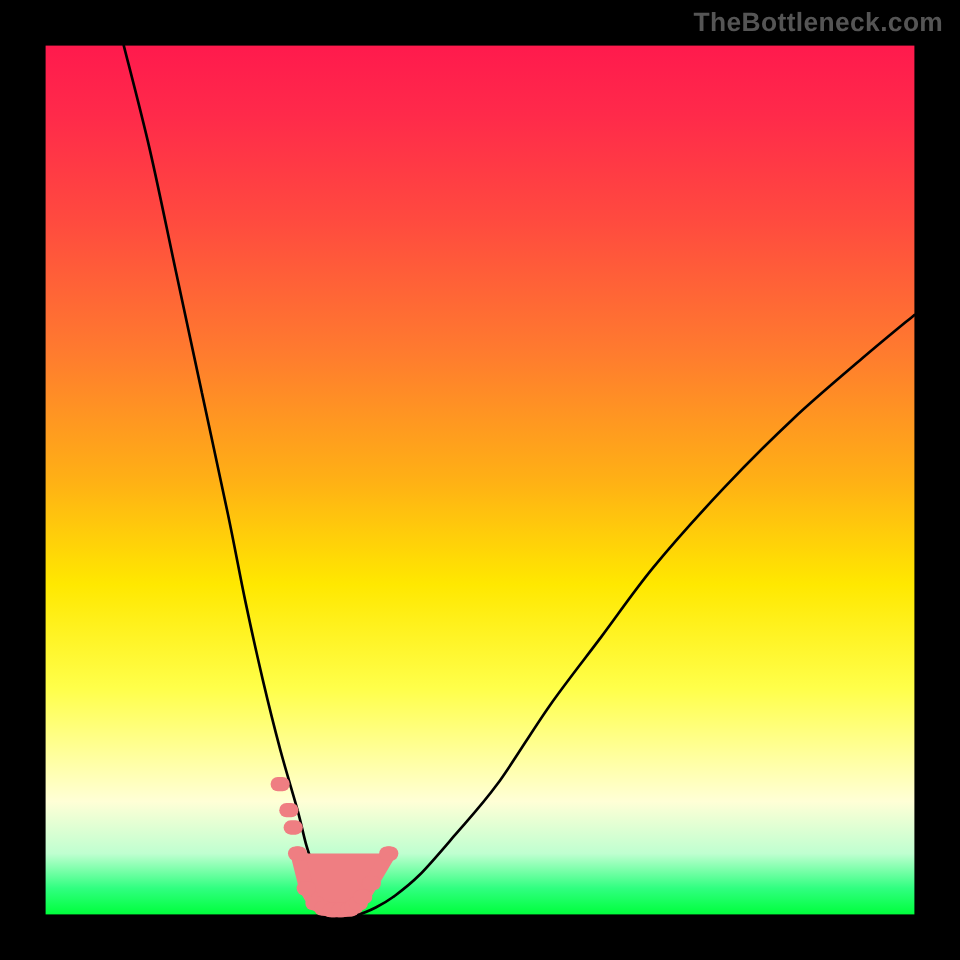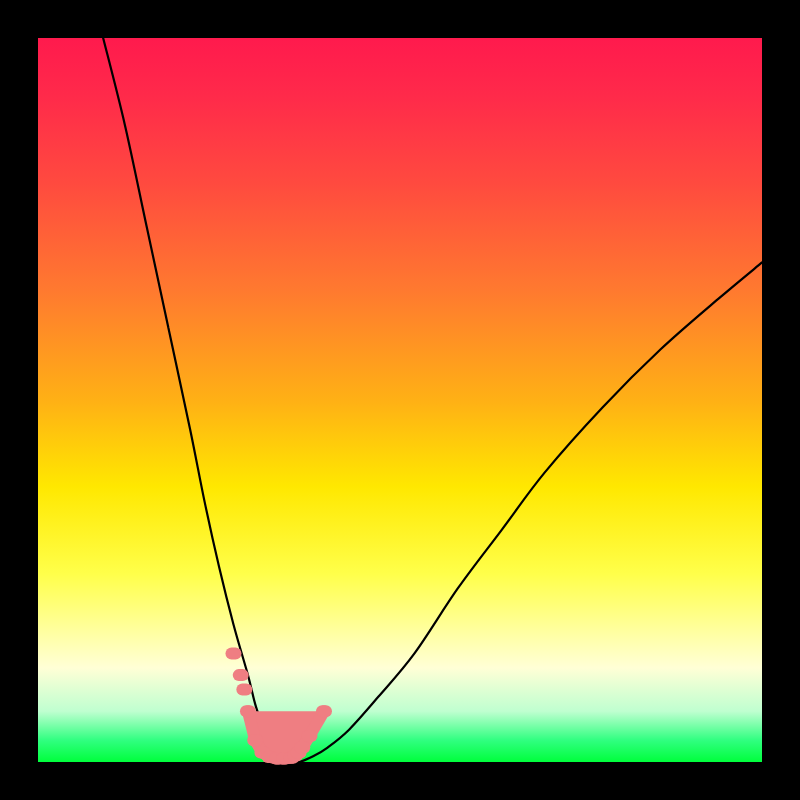--- a/index.html
+++ b/index.html
@@ -60,20 +60,21 @@
     fill: #ef7e82;
     stroke: #ef7e82;
     stroke-width: 12;
     stroke-linecap: round;
   }
 </style>
 </head>
 <body>
 
 <div class="frame">
+  <div class="watermark">TheBottleneck.com</div>
   <div class="plot-area">
     <svg class="overlay" viewBox="0 0 724 724">
       <path id="curve-path" class="curve" d="M 65.16 0 C 68.78 14.479999999999999, 79.64 55.50666666666666, 86.88 86.88 C 94.11999999999999 118.25333333333333, 101.36 154.45333333333335, 108.6 188.24 C 115.83999999999999 222.02666666666667, 123.08 255.81333333333336, 130.32 289.6 C 137.56 323.38666666666666, 146.00666666666666 362, 152.04 390.96 C 158.07333333333332 419.91999999999996, 161.69333333333333 440.43333333333334, 166.52 463.36 C 171.3466666666667 486.2866666666667, 176.17333333333335 508.00666666666666, 181 528.52 C 185.82666666666665 549.0333333333333, 190.65333333333336 568.34, 195.48000000000002 586.44 C 200.30666666666667 604.5400000000001, 206.33999999999997 623.8466666666667, 209.95999999999998 637.12 C 213.57999999999998 650.3933333333333, 214.78666666666666 657.6333333333334, 217.2 666.08 C 219.61333333333332 674.5266666666666, 222.02666666666667 680.56, 224.44 687.8 C 226.85333333333332 695.04, 229.26666666666668 704.0899999999999, 231.68 709.52 C 234.09333333333333 714.95, 236.5066666666667 717.9666666666667, 238.92000000000002 720.38 C 241.33333333333334 722.7933333333333, 242.54000000000002 723.3966666666666, 246.16000000000003 724 C 249.78000000000003 724.6033333333334, 255.81333333333333 724.9653333333333, 260.64 724 C 265.46666666666664 723.0346666666667, 270.29333333333335 720.6213333333333, 275.12 718.208 C 279.94666666666666 715.7946666666667, 283.5666666666667 713.9846666666666, 289.6 709.52 C 295.6333333333333 705.0553333333334, 302.87333333333333 699.8666666666666, 311.32 691.42 C 319.76666666666665 682.9733333333334, 329.41999999999996 671.51, 340.28 658.84 C 351.14 646.1700000000001, 363.2066666666667 633.5, 376.48 615.4 C 389.75333333333333 597.3, 405.43999999999994 570.7533333333333, 419.91999999999996 550.24 C 434.4 529.7266666666667, 448.88 511.62666666666667, 463.36 492.32 C 477.84000000000003 473.0133333333333, 489.90666666666664 454.9133333333333, 506.79999999999995 434.4 C 523.6933333333333 413.88666666666666, 545.4133333333334 389.75333333333333, 564.72 369.24 C 584.0266666666666 348.7266666666667, 603.3333333333334 329.4200000000001, 622.64 311.32000000000005 C 641.9466666666666 293.22, 663.6666666666666 275.12, 680.56 260.64 C 697.4533333333333 246.16, 716.76 230.4733333333334, 724 224.44000000000005"></path>
       <g id="dots-group">
           <path d="M 209.95999999999998 673.3199999999999 L 217.2 702.28 L 224.44 714.588 L 231.68 718.932 L 238.92000000000002 720.38 L 246.16000000000003 720.38 L 253.39999999999998 719.656 L 257.02 717.484 L 260.64 714.588 L 264.26 709.52 L 271.5 697.936 L 285.98 673.3199999999999" class="dots" fill="none"></path>
           <line x1="193.48000000000002" y1="615.4" x2="197.48000000000002" y2="615.4" class="dots"></line>
           <line x1="200.72000000000003" y1="637.12" x2="204.72000000000003" y2="637.12" class="dots"></line>
           <line x1="204.33999999999997" y1="651.6" x2="208.33999999999997" y2="651.6" class="dots"></line>
           <line x1="207.95999999999998" y1="673.3199999999999" x2="211.95999999999998" y2="673.3199999999999" class="dots"></line>
           <line x1="215.2" y1="702.28" x2="219.2" y2="702.28" class="dots"></line>

